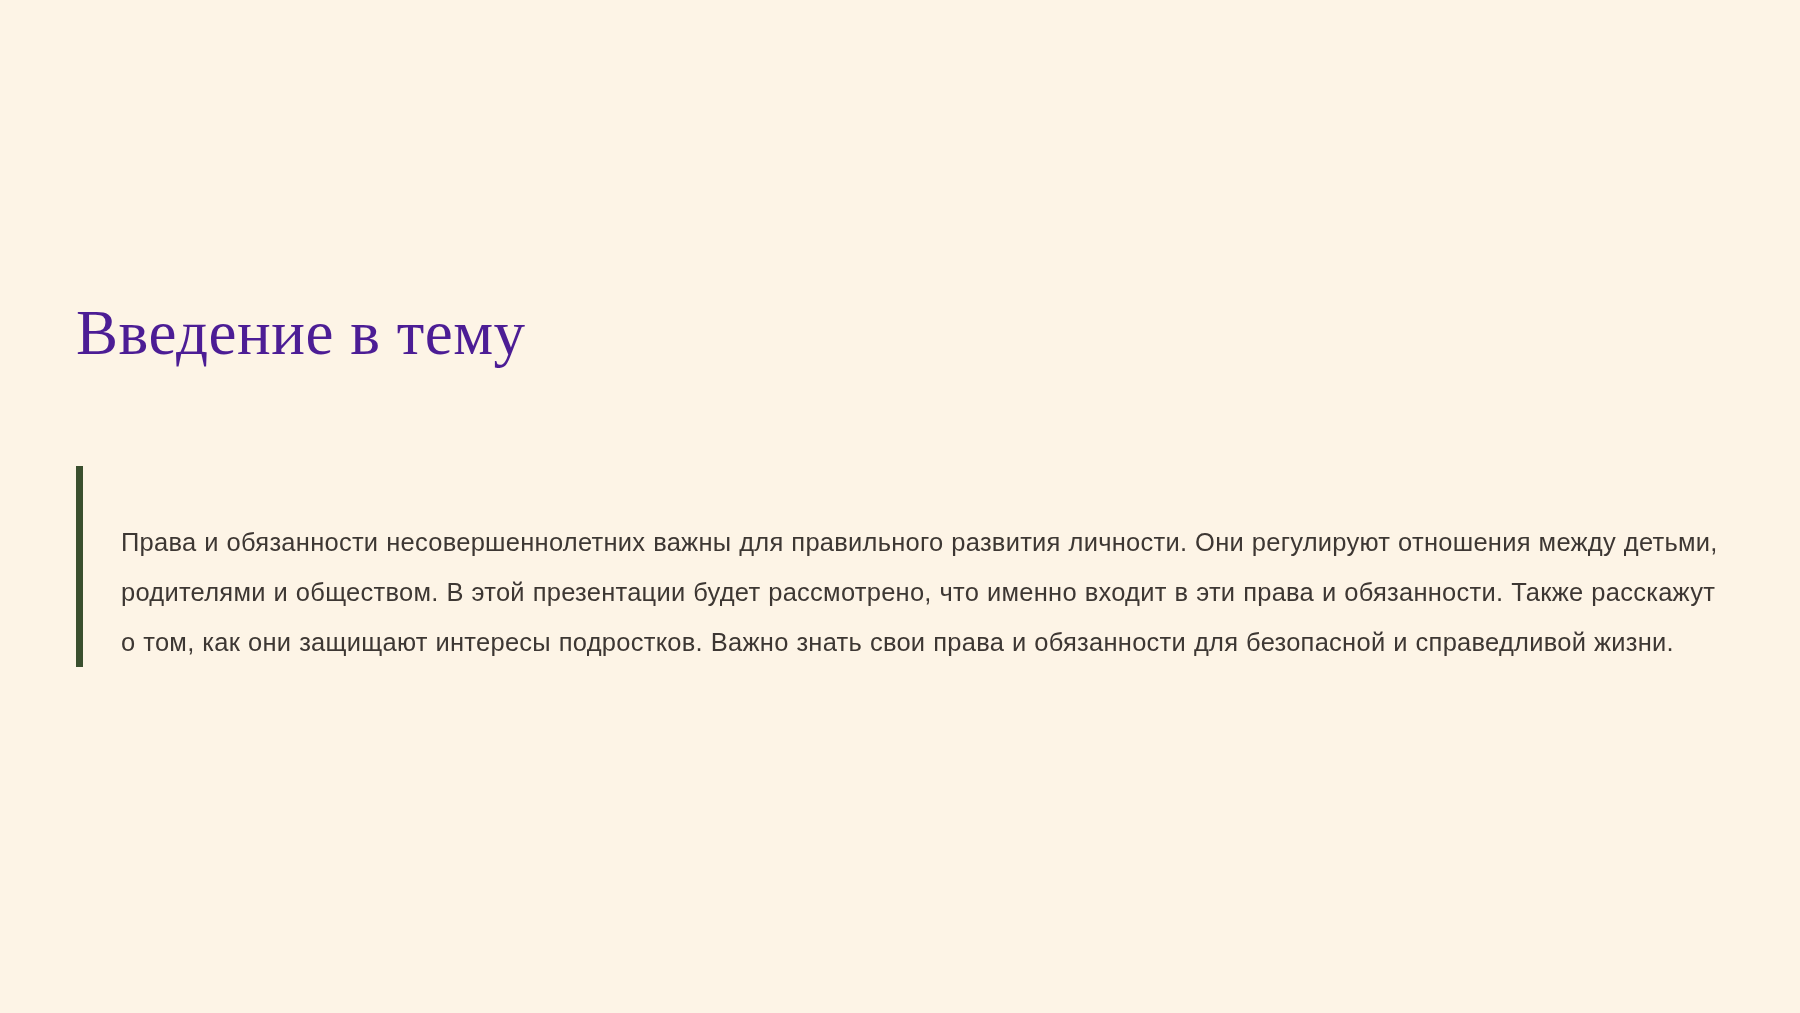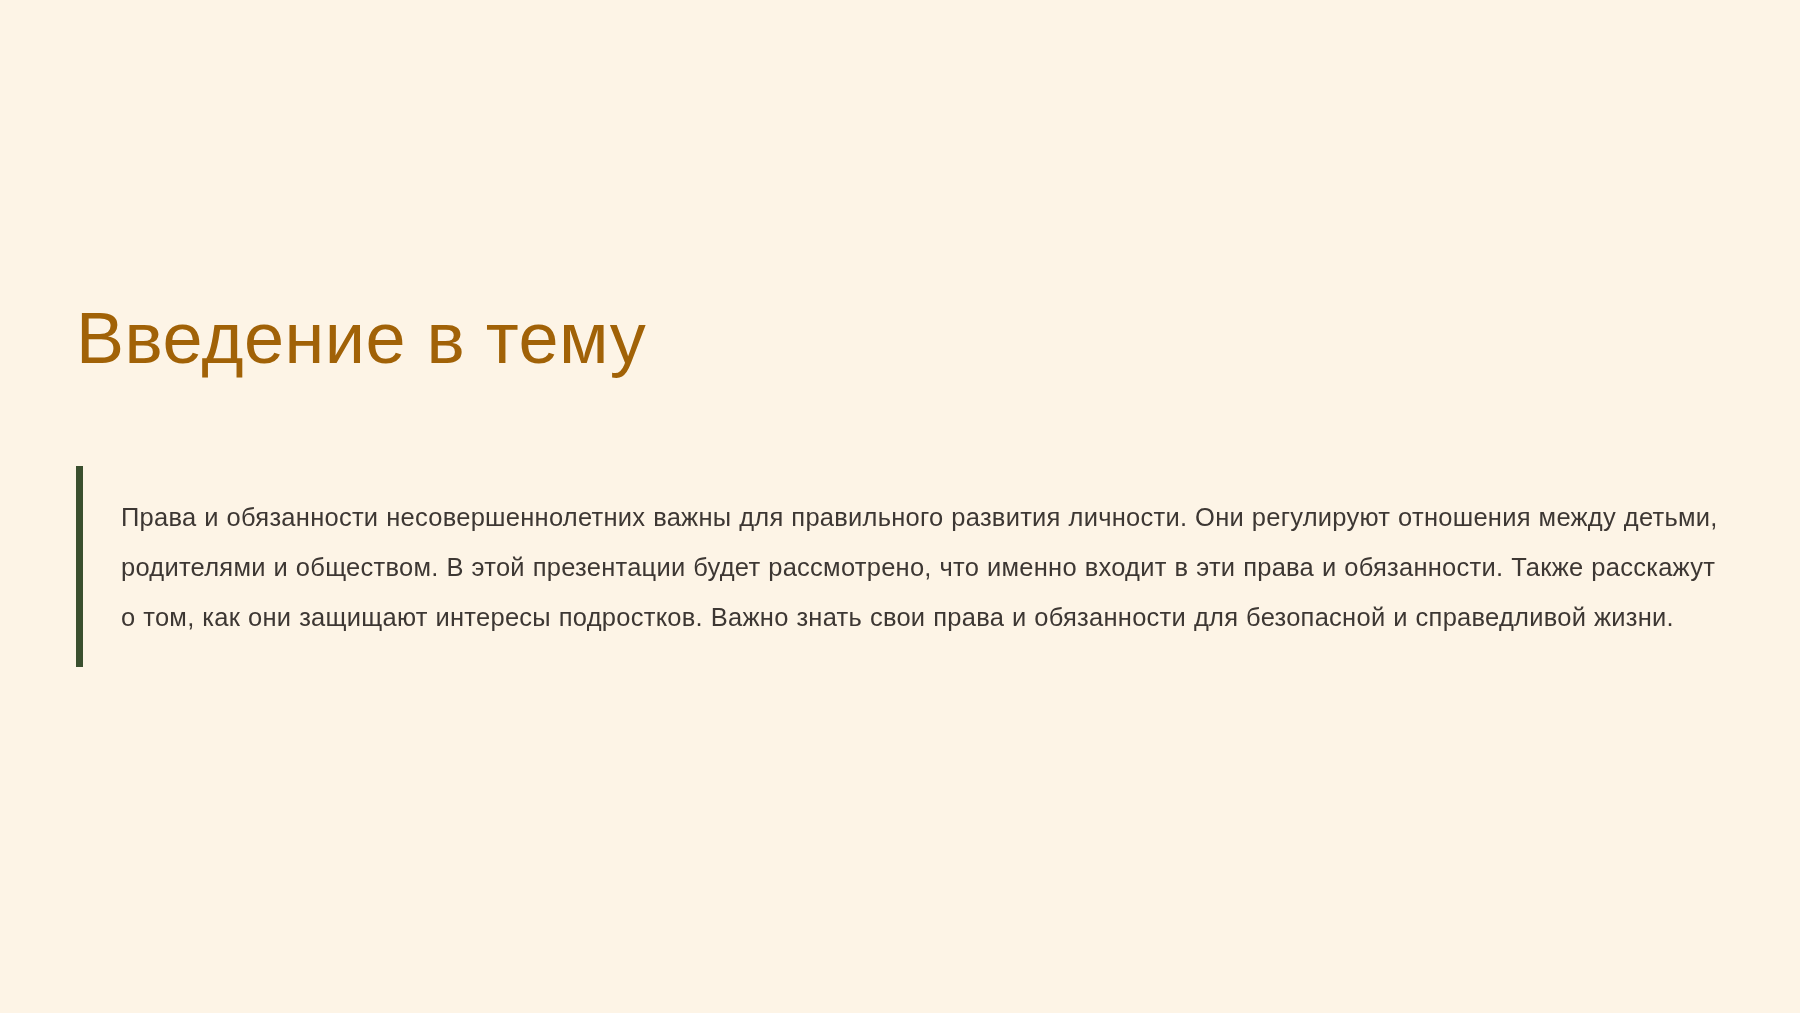--- a/index.html
+++ b/index.html
@@ -23,37 +23,37 @@
     overflow: hidden;
   }
 
   
   #slide-title {
     position: absolute;
     left: 76px;
     top: 298px;
     width: 1500px;
     margin: 0;
-    font-family: Liberation Sans, sans-serif;
+    font-family: Liberation Serif, serif;
     font-weight: 400;
-    font-size: 72px;
+    font-size: 63px;
     line-height: 1.12;
     letter-spacing: 0.5px;
-    color: #a16207;
+    color: #4c1d95;
     white-space: nowrap;
   }
 
   
   #body-block {
     position: absolute;
     left: 76px;
     top: 466px;
     width: 1660px;
     display: flex;
-    align-items: center;
+    align-items: flex-end;
   }
 
   #accent-bar {
     flex: 0 0 auto;
     width: 7px;
     min-height: 201px;
     background: #3a4f2e;
     border-radius: 0;
   }
 

